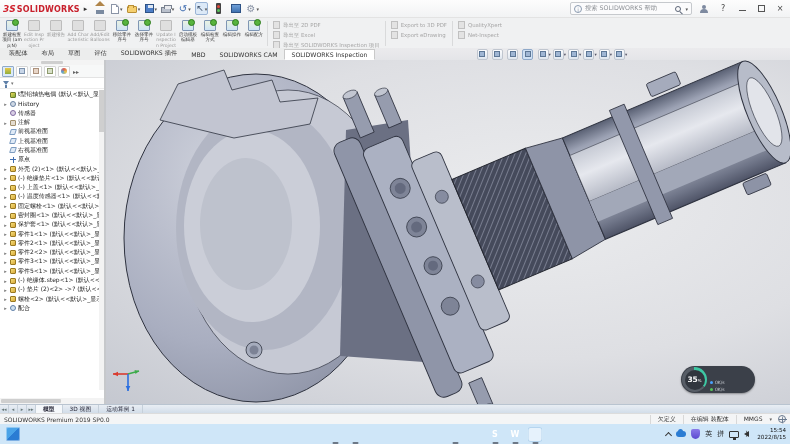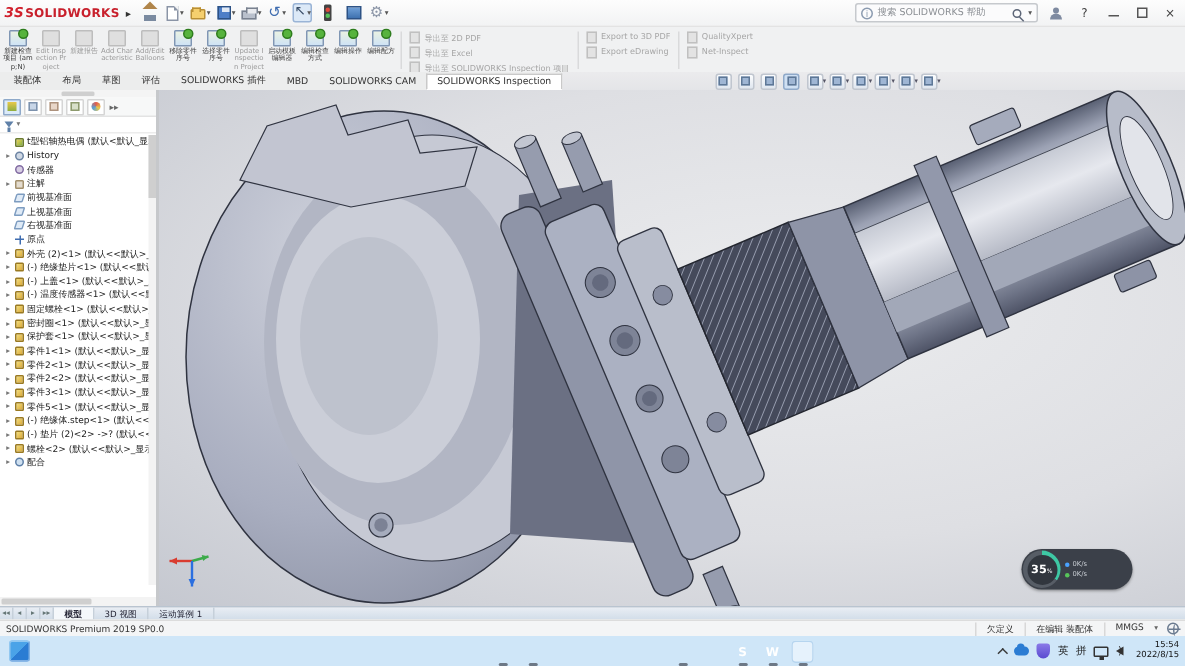--- a/index.html
+++ b/index.html
@@ -122,21 +122,21 @@
   #vscroll .thumb { width:5px; height:42px; background:#cfcfcf; }
   #panel-hscroll { height:6px; background:#f3f3f3; display:flex; align-items:center; padding:0 1px; }
   #panel-hscroll .thumb { width:60px; height:4px; background:#cfcfcf; border-radius:1px; }
 
   
   #viewport { flex:1; height:344px; position:relative; overflow:hidden;
     background:radial-gradient(ellipse at 62% 42%, #ebecee 0%, #dedfe3 55%, #c5c8d0 100%); }
   #model-svg { position:absolute; inset:0; width:100%; height:100%; }
   #triad { position:absolute; left:2px; bottom:6px; width:36px; height:36px; }
   #monitor-ball { position:absolute; left:575px; top:306px; width:74px; height:27px;
-    background:#3b4049; border-radius:14px; display:flex; align-items:center; padding:1px; box-shadow:0 1px 2px rgba(0,0,0,.35); }
+    background:#3b4049; border-radius:14px; display:flex; align-items:flex-end; padding:1px; box-shadow:0 1px 2px rgba(0,0,0,.35); }
   .ball-ring { width:25px; height:25px; border-radius:50%; flex:none;
     background:conic-gradient(#3ec8a4 0 126deg, #575d66 126deg 360deg);
     display:flex; align-items:center; justify-content:center; }
   .ball-core { width:20px; height:20px; border-radius:50%; background:#31363e; color:#fff;
     display:flex; align-items:baseline; justify-content:center; font-size:7.5px; font-weight:bold; padding-top:5px;}
   .ball-core .pct { font-size:4px; font-weight:normal; }
   .ball-rows { flex:1; display:flex; flex-direction:column; gap:2px; padding-left:3px; }
   .ball-row { display:flex; align-items:center; gap:2px; color:#c6cbd1; font-size:4.5px; }
   .dot { width:3px; height:3px; border-radius:50%; }
   .dot.up { background:#4aa3ff; } .dot.down { background:#57c45a; }

